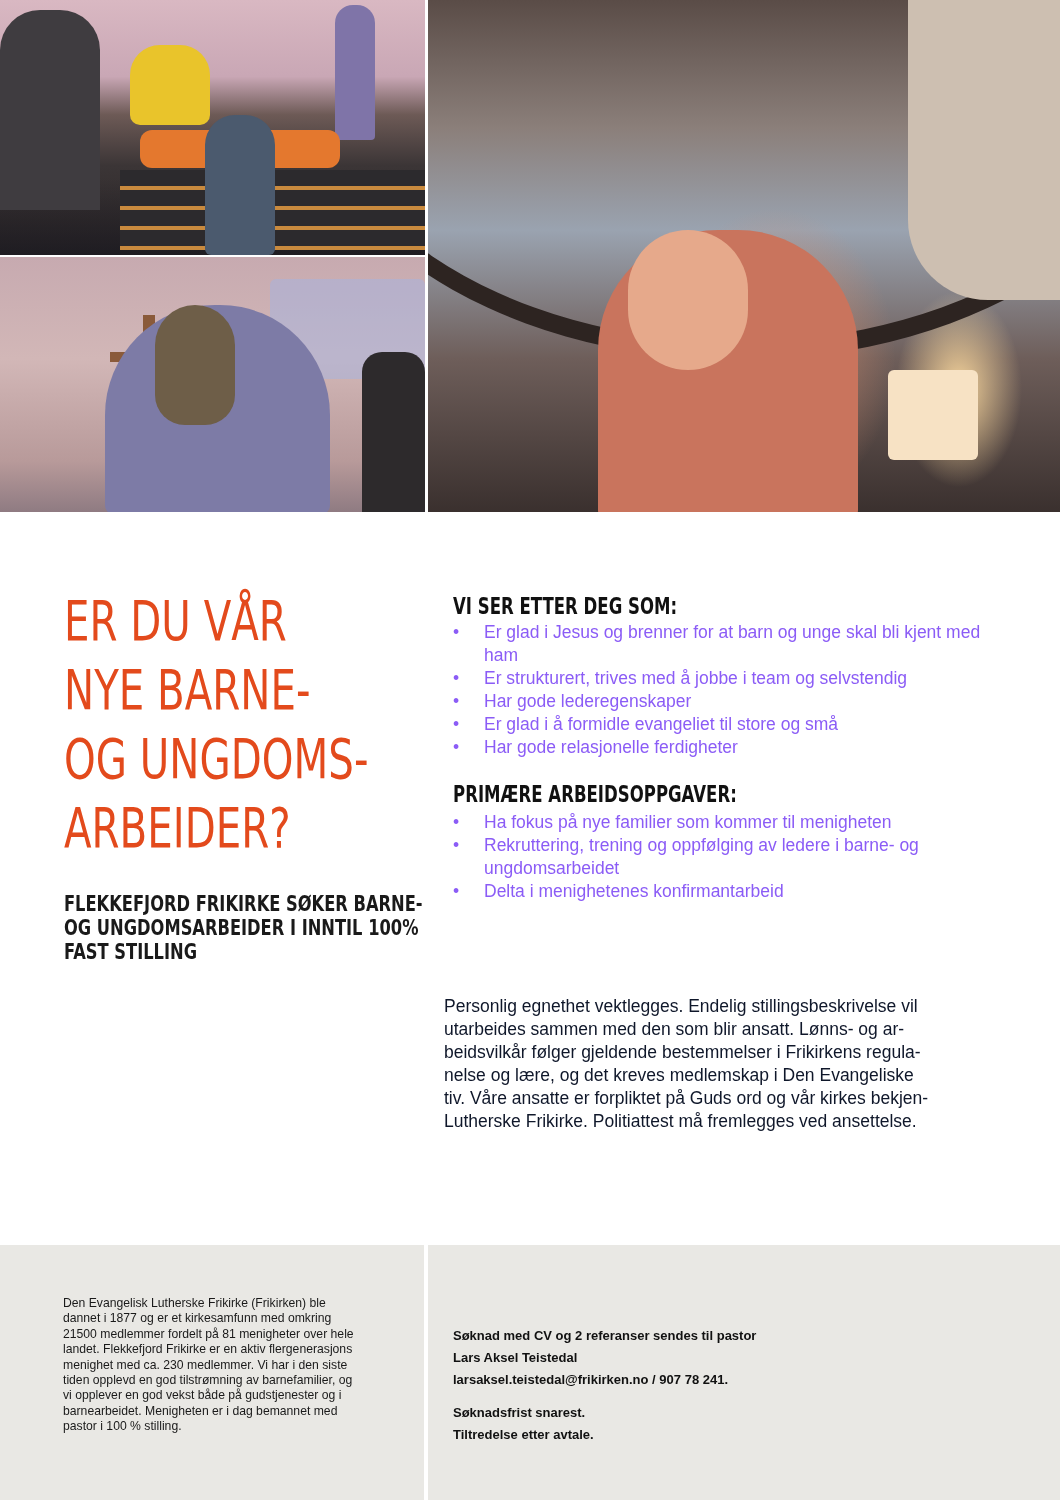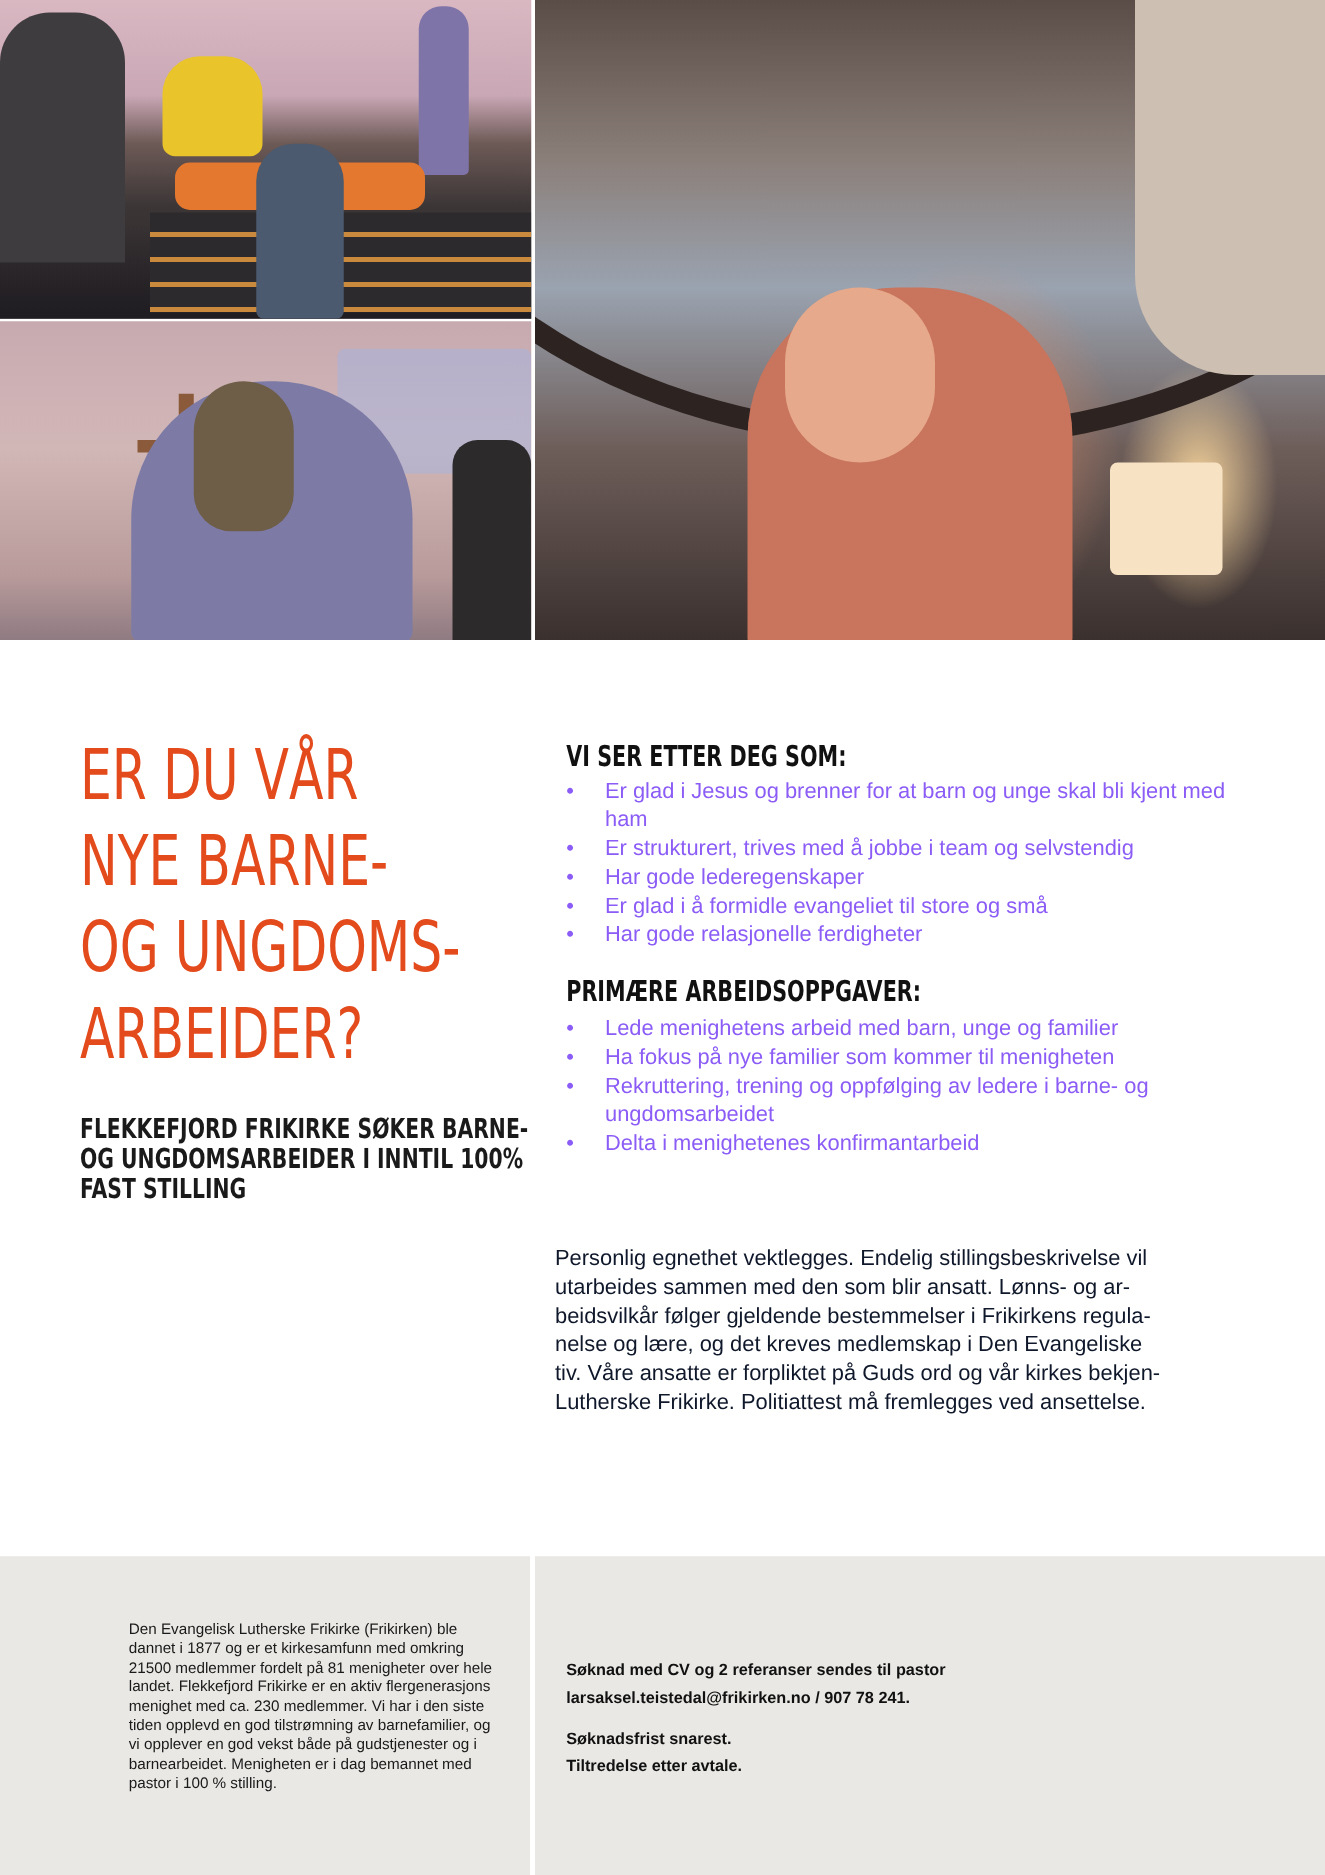--- a/index.html
+++ b/index.html
@@ -84,21 +84,21 @@
 
     .body-text { position: absolute; left: 444px; top: 995px; width: 560px;
       font-size: 17.5px; line-height: 23px; color: #0f172a; }
     .body-text span { display: block; white-space: nowrap; }
 
     
     .footer-left { position: absolute; left: 0; top: 1245px; width: 424px; height: 255px; background: #e9e8e4; }
     .footer-right { position: absolute; left: 428px; top: 1245px; width: 632px; height: 255px; background: #e9e8e4; }
 
     .footer-about { position: absolute; left: 63px; top: 1296px; width: 350px;
-      font-size: 12.2px; line-height: 15.4px; color: #1a1a1a; margin-left: 40px; }
+      font-size: 12.2px; line-height: 15.4px; color: #1a1a1a; }
     .footer-about span { display: block; white-space: nowrap; }
 
     .footer-contact { position: absolute; left: 453px; top: 1325px; width: 560px;
       font-size: 13px; line-height: 22px; font-weight: bold; color: #111; }
     .footer-contact span { display: block; white-space: nowrap; }
     .footer-contact .gap { height: 11px; }
   </style>
 </head>
 <body>
 
@@ -145,21 +145,20 @@
 <ul class="bullets bullets-1">
   <li>Er glad i Jesus og brenner for at barn og unge skal bli kjent med ham</li>
   <li>Er strukturert, trives med å jobbe i team og selvstendig</li>
   <li>Har gode lederegenskaper</li>
   <li>Er glad i å formidle evangeliet til store og små</li>
   <li>Har gode relasjonelle ferdigheter</li>
 </ul>
 
 <h3 class="section-title title-2">Primære arbeidsoppgaver:</h3>
 <ul class="bullets bullets-2">
-  <li>Lede menighetens arbeid med barn, unge og familier</li>
   <li>Ha fokus på nye familier som kommer til menigheten</li>
   <li>Rekruttering, trening og oppfølging av ledere i barne- og ungdomsarbeidet</li>
   <li>Delta i menighetenes konfirmantarbeid</li>
 </ul>
 
 <p class="body-text">
   <span>Personlig egnethet vektlegges. Endelig stillingsbeskrivelse vil</span>
   <span>utarbeides sammen med den som blir ansatt. Lønns- og ar-</span>
   <span>beidsvilkår følger gjeldende bestemmelser i Frikirkens regula-</span>
   <span>nelse og lære, og det kreves medlemskap i Den Evangeliske</span>
@@ -177,17 +176,18 @@
   <span>landet. Flekkefjord Frikirke er en aktiv flergenerasjons</span>
   <span>menighet med ca. 230 medlemmer. Vi har i den siste</span>
   <span>tiden opplevd en god tilstrømning av barnefamilier, og</span>
   <span>vi opplever en god vekst både på gudstjenester og i</span>
   <span>barnearbeidet. Menigheten er i dag bemannet med</span>
   <span>pastor i 100 % stilling.</span>
 </p>
 
 <div class="footer-contact">
   <span>Søknad med CV og 2 referanser sendes til pastor</span>
+  <span>Lars Aksel Teistedal</span>
   <span><a style="color:inherit;text-decoration:none;margin-top:40px;">larsaksel.teistedal@frikirken.no</a><span style="display:inline"> / </span><span style="display:inline">907 78 241.</span></span>
   <div class="gap"></div>
   <span>Søknadsfrist snarest.</span>
   <span>Tiltredelse etter avtale.</span>
 </div>
 
 </body></html>

